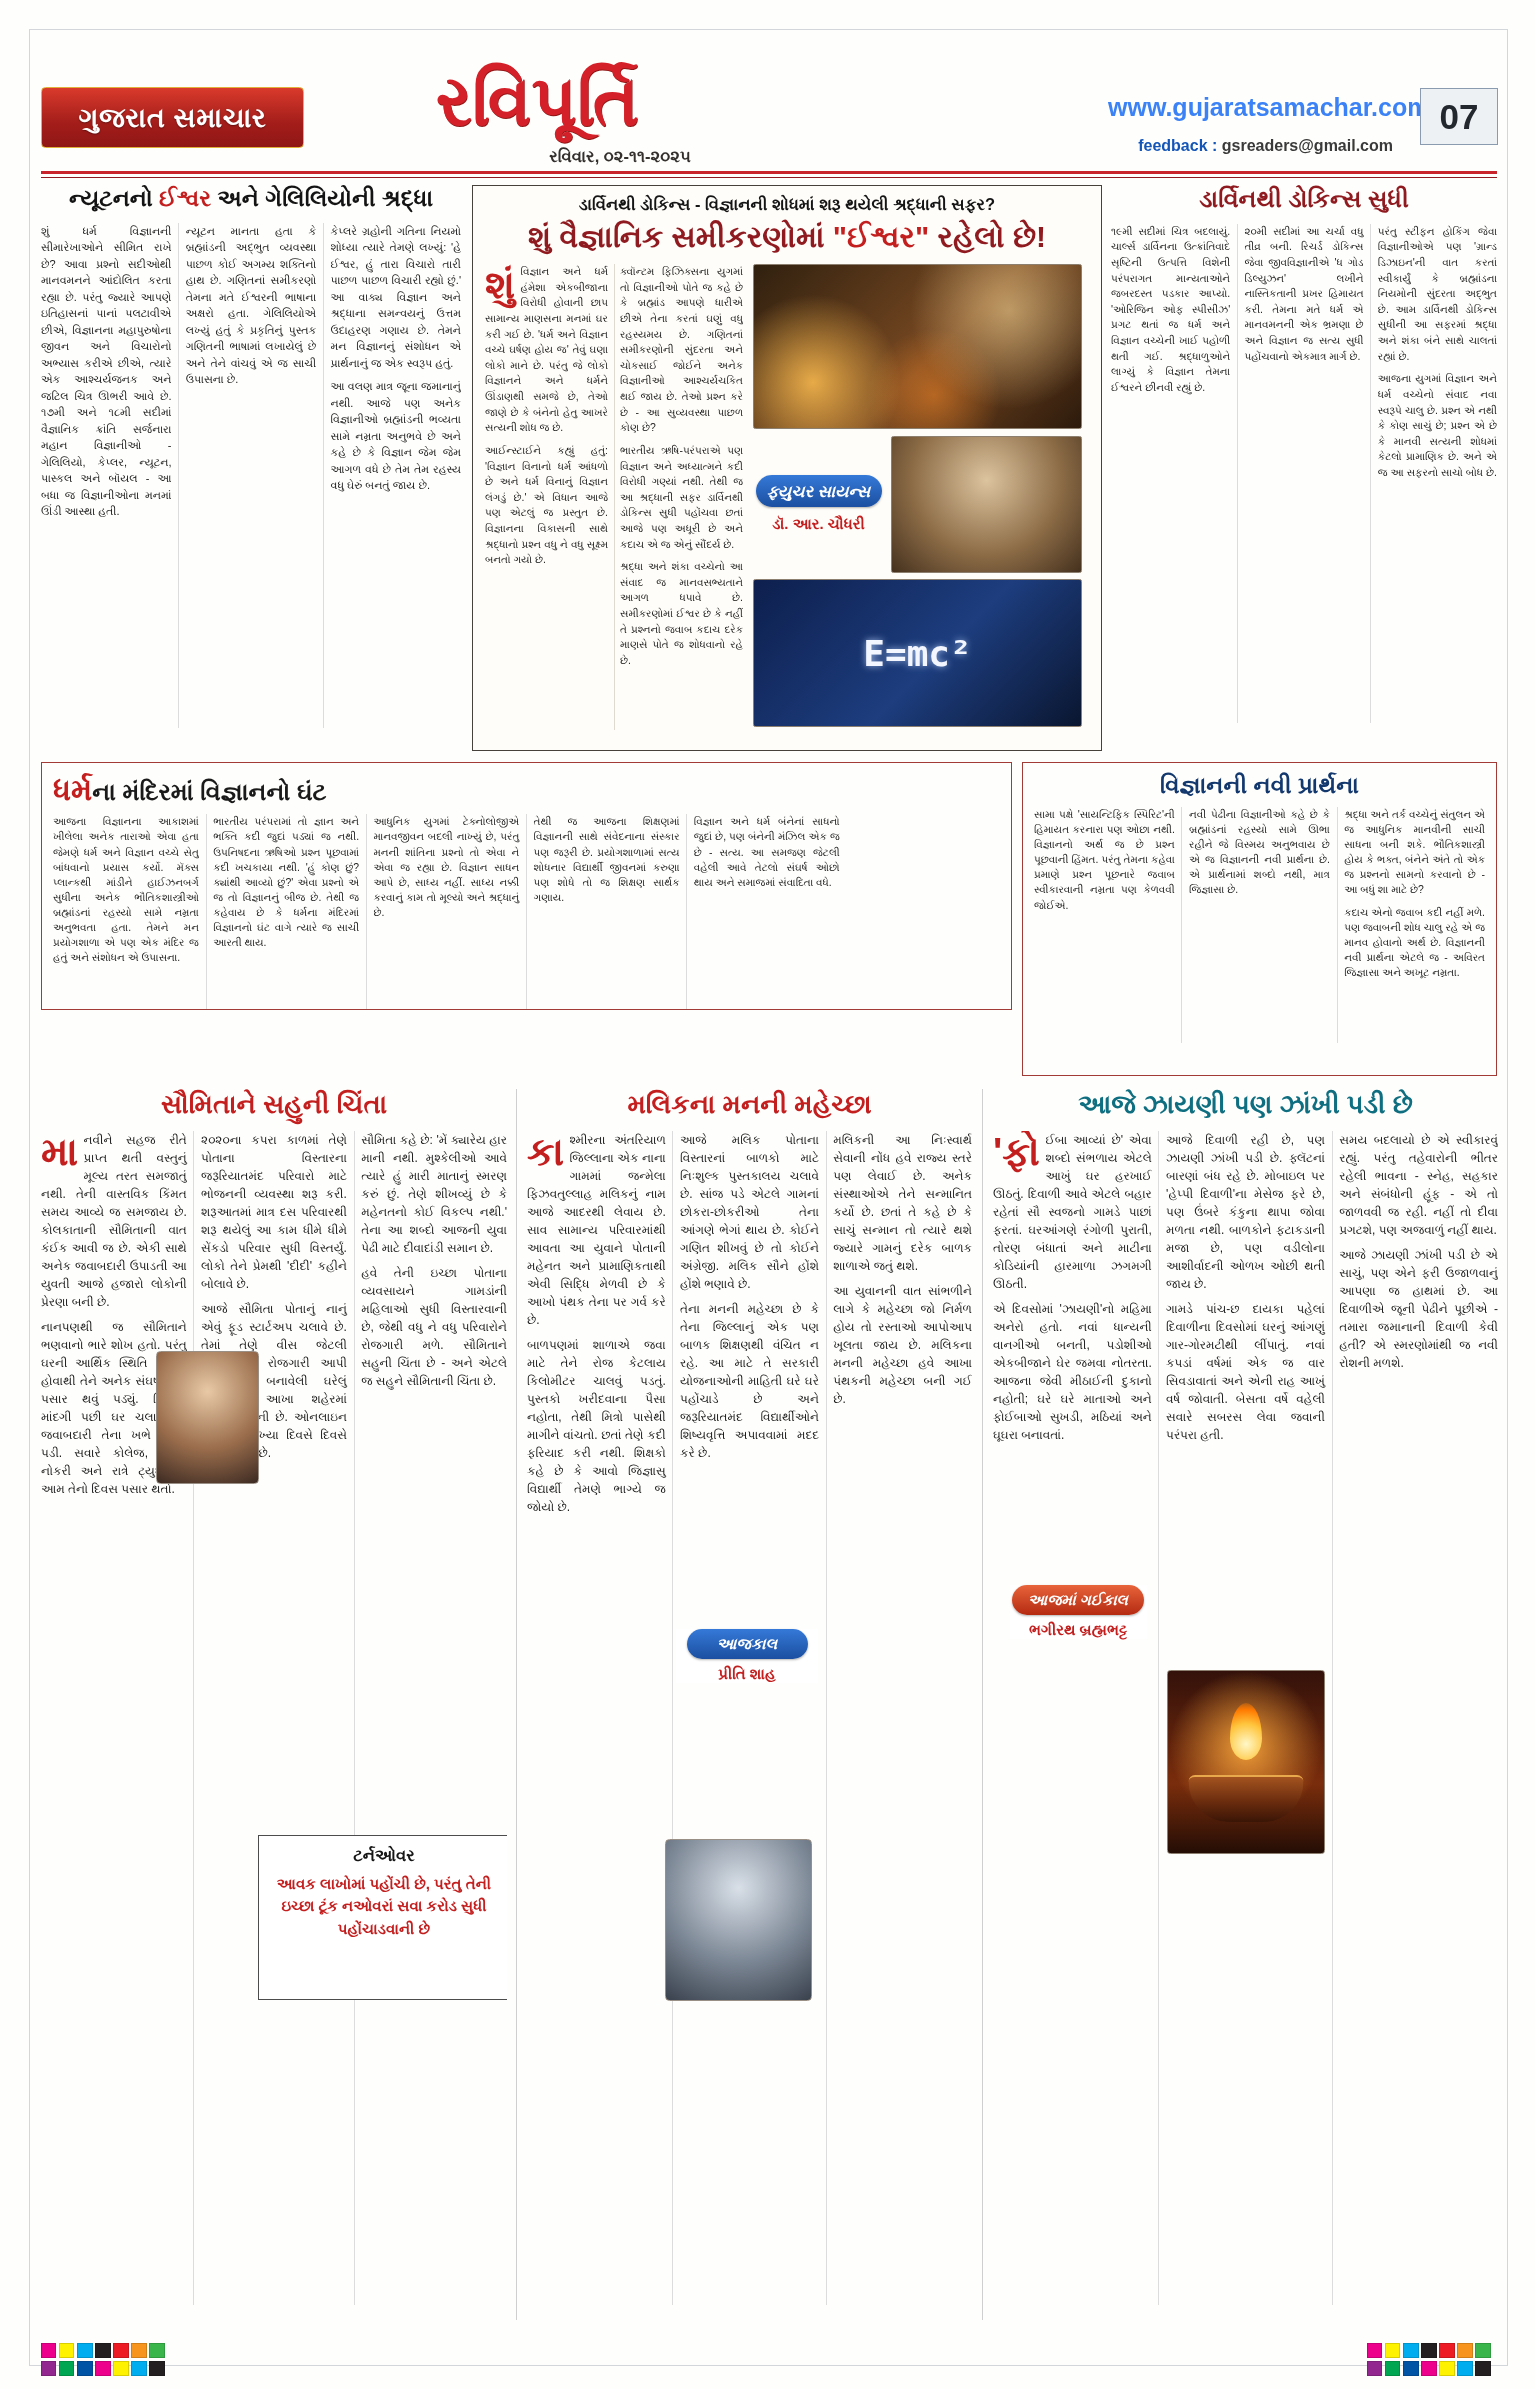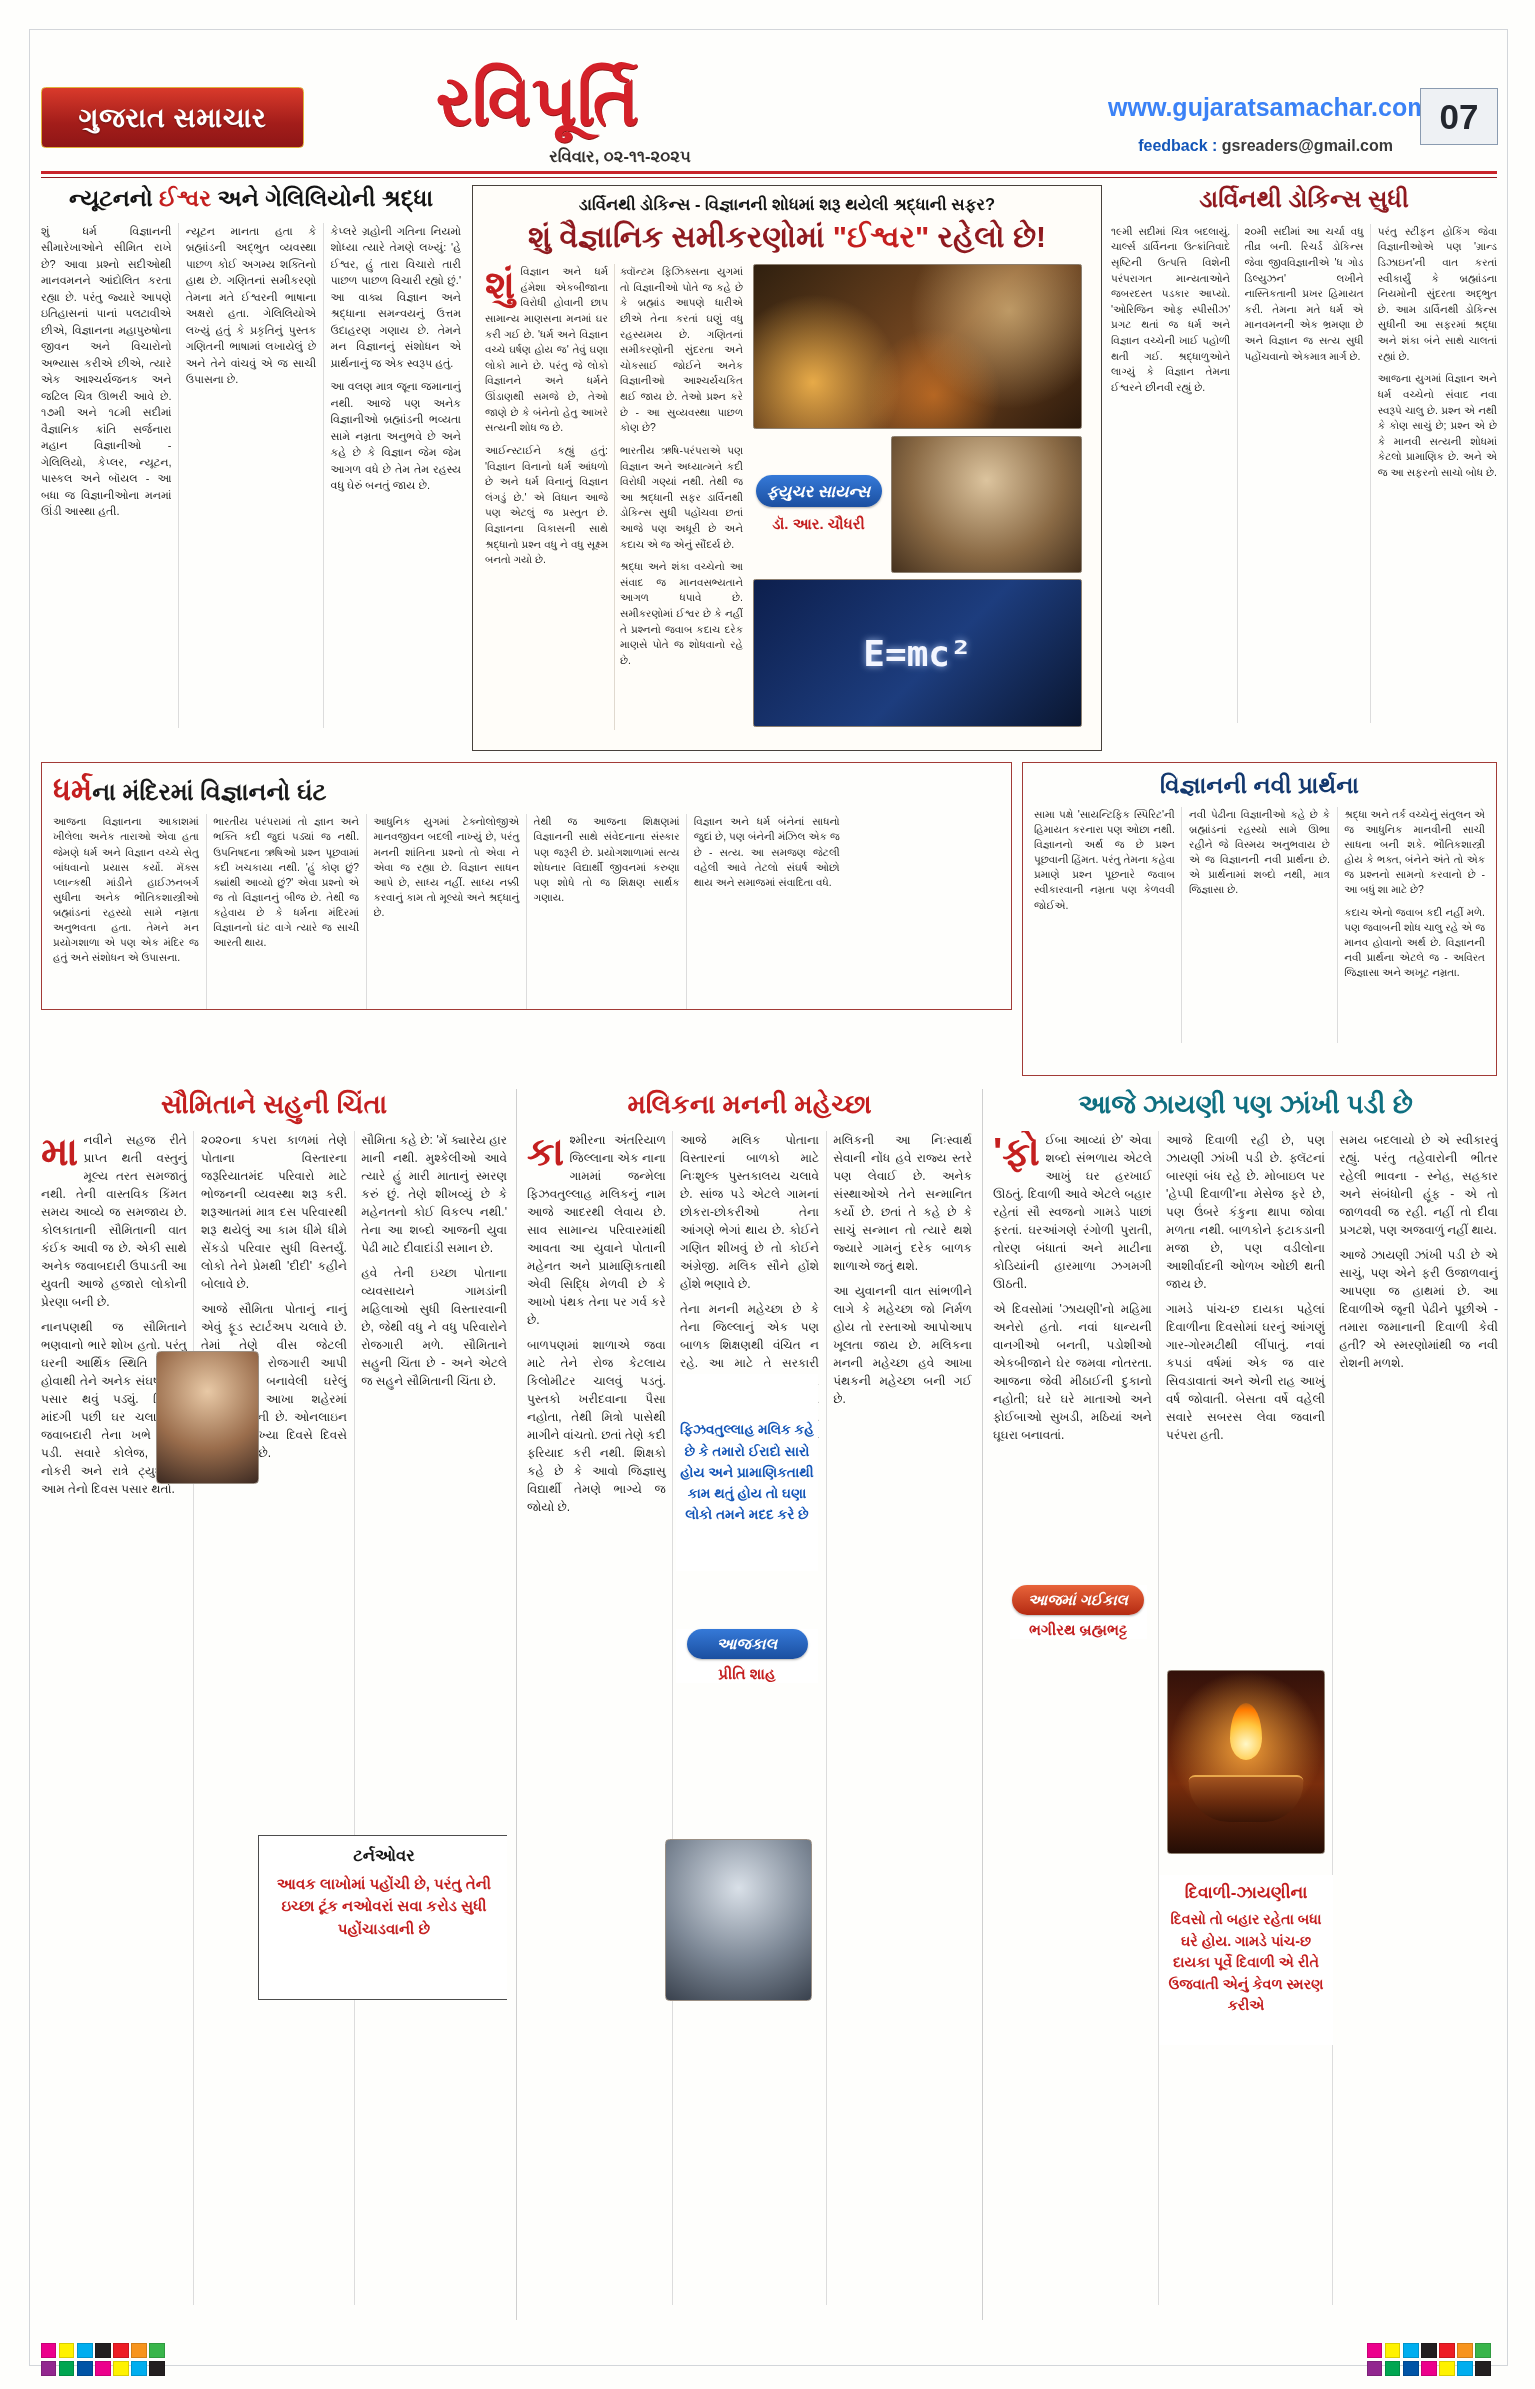--- a/index.html
+++ b/index.html
@@ -244,21 +244,20 @@
 </section>
 
 <section class="article big" id="malik">
   <h2 class="headline">મલિકના મનની મહેચ્છા</h2>
   <div class="body">
     <p class="para lead">
       <span class="dropcap">કા</span><span>શ્મીરના અંતરિયાળ જિલ્લાના એક નાના ગામમાં જન્મેલા ફિઝવતુલ્લાહ મલિકનું નામ આજે આદરથી લેવાય છે. સાવ સામાન્ય પરિવારમાંથી આવતા આ યુવાને પોતાની મહેનત અને પ્રામાણિકતાથી એવી સિદ્ધિ મેળવી છે કે આખો પંથક તેના પર ગર્વ કરે છે.</span>
     </p>
     <div class="flow"><p class="para">બાળપણમાં શાળાએ જવા માટે તેને રોજ કેટલાય કિલોમીટર ચાલવું પડતું. પુસ્તકો ખરીદવાના પૈસા નહોતા, તેથી મિત્રો પાસેથી માગીને વાંચતો. છતાં તેણે કદી ફરિયાદ કરી નથી. શિક્ષકો કહે છે કે આવો જિજ્ઞાસુ વિદ્યાર્થી તેમણે ભાગ્યે જ જોયો છે.</p><p class="para">આજે મલિક પોતાના વિસ્તારનાં બાળકો માટે નિઃશુલ્ક પુસ્તકાલય ચલાવે છે. સાંજ પડે એટલે ગામનાં છોકરા-છોકરીઓ તેના આંગણે ભેગાં થાય છે. કોઈને ગણિત શીખવું છે તો કોઈને અંગ્રેજી. મલિક સૌને હોંશે હોંશે ભણાવે છે.</p><p class="para">તેના મનની મહેચ્છા છે કે તેના જિલ્લાનું એક પણ બાળક શિક્ષણથી વંચિત ન રહે. આ માટે તે સરકારી યોજનાઓની માહિતી ઘરે ઘરે પહોંચાડે છે અને જરૂરિયાતમંદ વિદ્યાર્થીઓને શિષ્યવૃત્તિ અપાવવામાં મદદ કરે છે.</p><p class="para">મલિકની આ નિઃસ્વાર્થ સેવાની નોંધ હવે રાજ્ય સ્તરે પણ લેવાઈ છે. અનેક સંસ્થાઓએ તેને સન્માનિત કર્યો છે. છતાં તે કહે છે કે સાચું સન્માન તો ત્યારે થશે જ્યારે ગામનું દરેક બાળક શાળાએ જતું થશે.</p><p class="para">આ યુવાનની વાત સાંભળીને લાગે કે મહેચ્છા જો નિર્મળ હોય તો રસ્તાઓ આપોઆપ ખૂલતા જાય છે. મલિકના મનની મહેચ્છા હવે આખા પંથકની મહેચ્છા બની ગઈ છે.</p></div>
   </div>
-  <div class="overlay" id="pullquote">ફિઝવતુલ્લાહ મલિક કહે છે કે તમારો ઈરાદો સારો હોય અને પ્રામાણિકતાથી કામ થતું હોય તો ઘણા લોકો તમને મદદ કરે છે</div>
   <div class="overlay" id="malik-badge">
     <div class="ribbon ribbon-blue">આજકાલ</div>
     <div class="author-red">પ્રીતિ શાહ</div>
   </div>
   <div class="overlay photo" id="malik-photo"></div>
 </section>
 
 <section class="article big" id="zayani">
   <h2 class="headline">આજે ઝાયણી પણ ઝાંખી પડી છે</h2>
   <div class="body">
@@ -267,24 +266,20 @@
     </p>
     <div class="flow"><p class="para">એ દિવસોમાં 'ઝાયણી'નો મહિમા અનેરો હતો. નવાં ધાન્યની વાનગીઓ બનતી, પડોશીઓ એકબીજાને ઘેર જમવા નોતરતા. આજના જેવી મીઠાઈની દુકાનો નહોતી; ઘરે ઘરે માતાઓ અને ફોઈબાઓ સુખડી, મઠિયાં અને ઘૂઘરા બનાવતાં.</p><p class="para">આજે દિવાળી રહી છે, પણ ઝાયણી ઝાંખી પડી છે. ફ્લૅટનાં બારણાં બંધ રહે છે. મોબાઇલ પર 'હેપ્પી દિવાળી'ના મેસેજ ફરે છે, પણ ઉંબરે કંકુના થાપા જોવા મળતા નથી. બાળકોને ફટાકડાની મજા છે, પણ વડીલોના આશીર્વાદની ઓળખ ઓછી થતી જાય છે.</p><p class="para">ગામડે પાંચ-છ દાયકા પહેલાં દિવાળીના દિવસોમાં ઘરનું આંગણું ગાર-ગોરમટીથી લીંપાતું. નવાં કપડાં વર્ષમાં એક જ વાર સિવડાવાતાં અને એની રાહ આખું વર્ષ જોવાતી. બેસતા વર્ષે વહેલી સવારે સબરસ લેવા જવાની પરંપરા હતી.</p><p class="para">સમય બદલાયો છે એ સ્વીકારવું રહ્યું. પરંતુ તહેવારોની ભીતર રહેલી ભાવના - સ્નેહ, સહકાર અને સંબંધોની હૂંફ - એ તો જાળવવી જ રહી. નહીં તો દીવા પ્રગટશે, પણ અજવાળું નહીં થાય.</p><p class="para">આજે ઝાયણી ઝાંખી પડી છે એ સાચું, પણ એને ફરી ઉજાળવાનું આપણા જ હાથમાં છે. આ દિવાળીએ જૂની પેઢીને પૂછીએ - તમારા જમાનાની દિવાળી કેવી હતી? એ સ્મરણોમાંથી જ નવી રોશની મળશે.</p></div>
   </div>
   <div class="overlay" id="zayani-badge">
     <div class="ribbon ribbon-red">આજમાં ગઈકાલ</div>
     <div class="author-red">ભગીરથ બ્રહ્મભટ્ટ</div>
   </div>
   <div id="diya">
     <div class="flame"></div>
     <div class="bowl"></div>
-  </div>
-  <div class="overlay" id="zayani-box">
-    <div class="z-title">દિવાળી-ઝાયણીના</div>
-    <div class="z-text">દિવસો તો બહાર રહેતા બધા ઘરે હોય. ગામડે પાંચ-છ દાયકા પૂર્વે દિવાળી એ રીતે ઉજવાતી એનું કેવળ સ્મરણ કરીએ</div>
   </div>
 </section>
 
 <div class="marks" id="marks-left">
     <span class="swatch" style="background: rgb(236, 0, 140);"></span>
     <span class="swatch" style="background: rgb(255, 242, 0);"></span>
     <span class="swatch" style="background: rgb(0, 174, 239);"></span>
     <span class="swatch" style="background: rgb(35, 31, 32);"></span>
     <span class="swatch" style="background: rgb(237, 28, 36);"></span>
     <span class="swatch" style="background: rgb(247, 148, 29);"></span>

